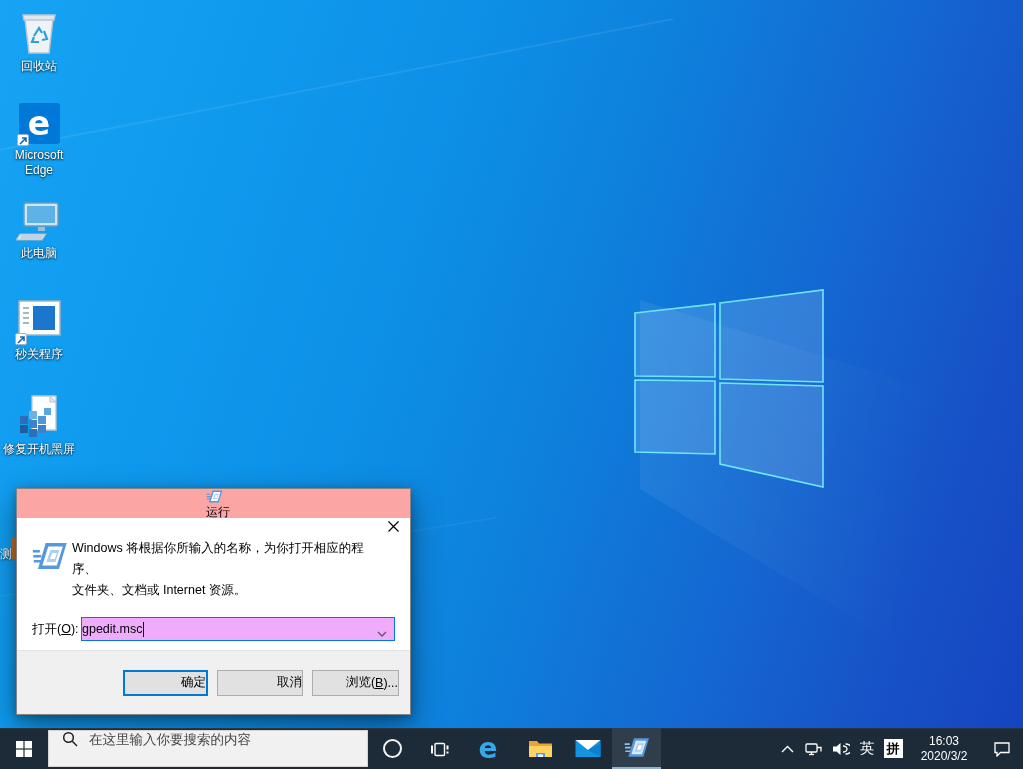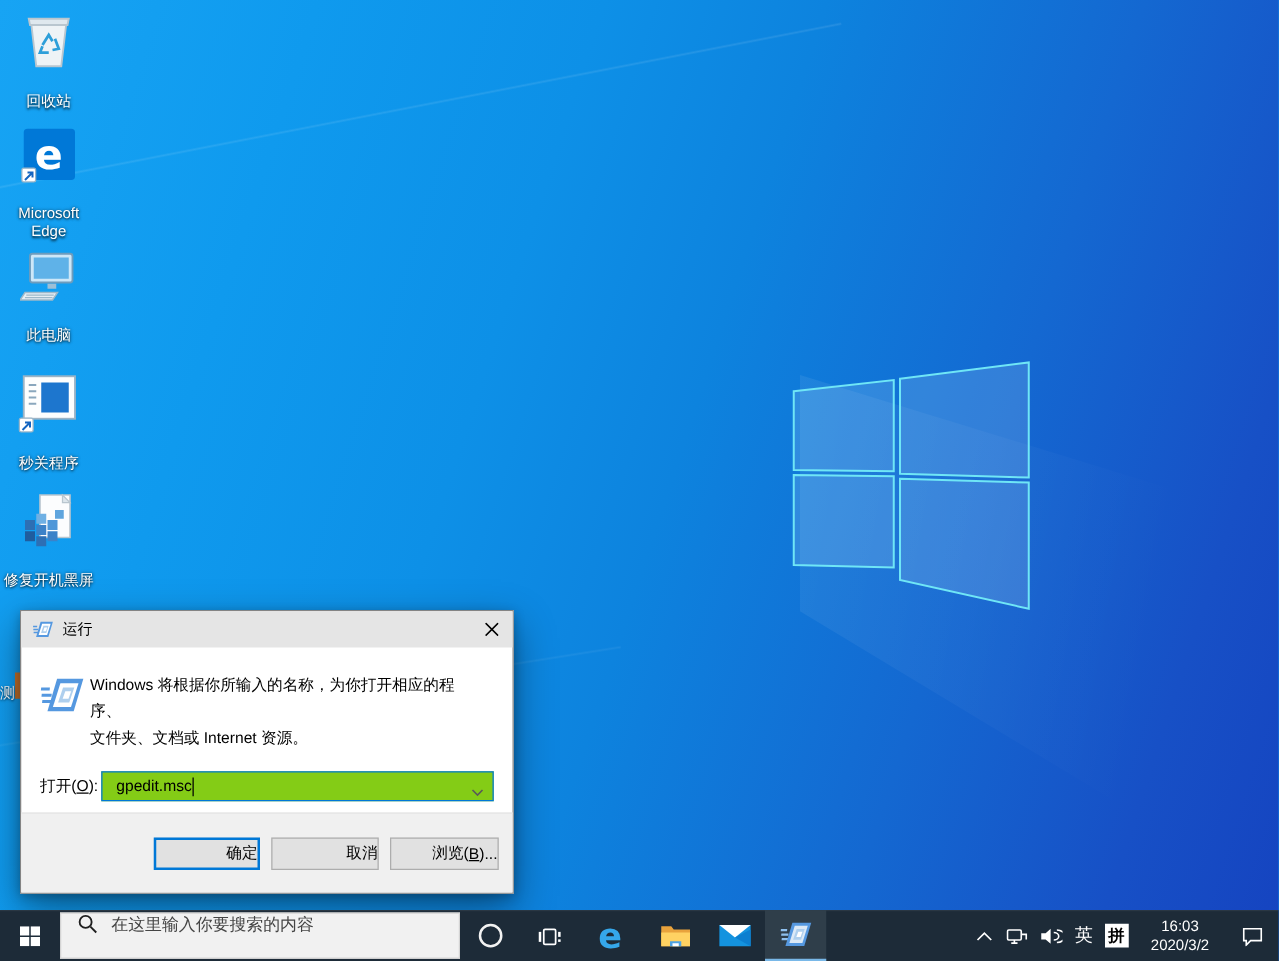--- a/index.html
+++ b/index.html
@@ -10,48 +10,48 @@
   .wallpaper { position:absolute; inset:0;
     background:linear-gradient(108deg,#17a4f4 0%,#0f9aee 20%,#0d90e7 38%,#0d83de 52%,#1468d1 72%,#1750c6 88%,#1543c0 100%); }
   .ray { position:absolute; background:linear-gradient(180deg,rgba(255,255,255,0),rgba(255,255,255,.10),rgba(255,255,255,0)); pointer-events:none; }
   .ray1 { left:-80px; top:90px; width:760px; height:3px; transform:rotate(-11deg); }
   .ray2 { left:-60px; top:560px; width:560px; height:3px; transform:rotate(-9deg); opacity:.6; }
   .beam { position:absolute; left:640px; top:300px; width:383px; height:420px; pointer-events:none;
     background:linear-gradient(100deg,rgba(255,255,255,.07),rgba(255,255,255,0) 70%); clip-path:polygon(0 0,100% 28%,100% 100%,0 45%); }
   .winlogo { position:absolute; left:632px; top:288px; }
 
   
-  .dicon { position:absolute; left:1px; width:76px; display:flex; flex-direction:column; align-items:center; gap:19px; cursor:default; }
+  .dicon { position:absolute; left:1px; width:76px; display:flex; flex-direction:column; align-items:center; gap:4px; cursor:default; }
   .dicon .lbl { color:#fff; font-size:12px; line-height:15px; text-align:center; max-width:74px;
     text-shadow:0 1px 2px rgba(0,0,0,.8),0 0 3px rgba(0,0,0,.45); }
   .i0{top:9px} .i1{top:103px} .i2{top:200px} .i3{top:299px} .i4{top:394px}
   .edge-tile { width:41px; height:41px; background:#0078d7; border-radius:3px; display:flex; align-items:center; justify-content:center;
     color:#fff; font-weight:bold; font-size:33px; font-family:"DejaVu Sans",sans-serif; position:relative; }
   .shortcut-badge { position:absolute; left:-2px; bottom:-2px; width:12px; height:12px; background:#fff; border:1px solid #9bb6c9; border-radius:2px; }
   .shortcut-badge svg { position:absolute; left:1px; top:1px; }
   .glyphwrap { position:relative; }
 
   .partial-sliver { position:absolute; left:12px; top:538px; width:5px; height:21px; background:#c8742c; }
   .partial-label { position:absolute; left:0; top:546px; width:16px; overflow:hidden; color:#fff; font-size:12px;
     text-shadow:0 1px 2px rgba(0,0,0,.8); }
 
   
   .run-dialog { position:absolute; left:16px; top:488px; width:395px; height:227px; background:#fff;
     border:1px solid #848484; box-shadow:0 12px 30px rgba(0,0,0,.42), 0 2px 8px rgba(0,0,0,.25); z-index:5; font-size:12.5px; }
-  .titlebar { height:29px; display:flex; align-items:center; padding-left:9px; background:#e5e5e5; }
+  .titlebar { height:29px; display:flex; align-items:center; padding-left:9px; background:#fca5a5;flex-direction:column; }
   .titlebar .t-ico { margin-right:7px; display:flex; }
   .titlebar .t-txt { font-size:12px; color:#000; }
   .close-btn { margin-left:auto; width:34px; height:29px; display:flex; align-items:center; justify-content:center; }
   .dlg-body { display:flex; padding:20px 28px 0 15px; }
   .dlg-body .b-ico { flex:0 0 40px; padding-top:2px; }
   .desc { color:#000; line-height:21px; }
   .open-row { display:flex; align-items:center; padding:16px 15px 0 15px; }
   .open-label { flex:0 0 49px; color:#000; }
   .open-label .ak, .btn .ak { text-decoration:underline; }
-  .combo { flex:1; height:24px; border:1px solid #0078d7; background:#84cc16; display:flex; align-items:center; padding-left:11px; position:relative; }
+  .combo { flex:1; height:24px; border:1px solid #0078d7; background:#f0abfc; display:flex; align-items:center; padding-left:0; position:relative; }
   .combo .val { color:#000; font-size:12.5px; }
   .caret { width:1px; height:15px; background:#000; margin-left:1px; }
   .combo .chev { position:absolute; right:7px; top:8px; }
   .dlg-footer { position:absolute; left:0; bottom:0; width:100%; height:64px; background:#f0f0f0; border-top:1px solid #e3e3e3;
     display:flex; align-items:center; justify-content:flex-end; gap:9px; padding-right:11px; }
   .btn { height:26px; background:#e1e1e1; border:1px solid #adadad; font-size:12.5px; color:#000;
     display:flex; align-items:center; justify-content:flex-end; font-family:inherit; }
   .btn.ok { width:85px; border:2px solid #0078d7; }
   .btn.cancel { width:86px; }
   .btn.browse { width:87px; }

